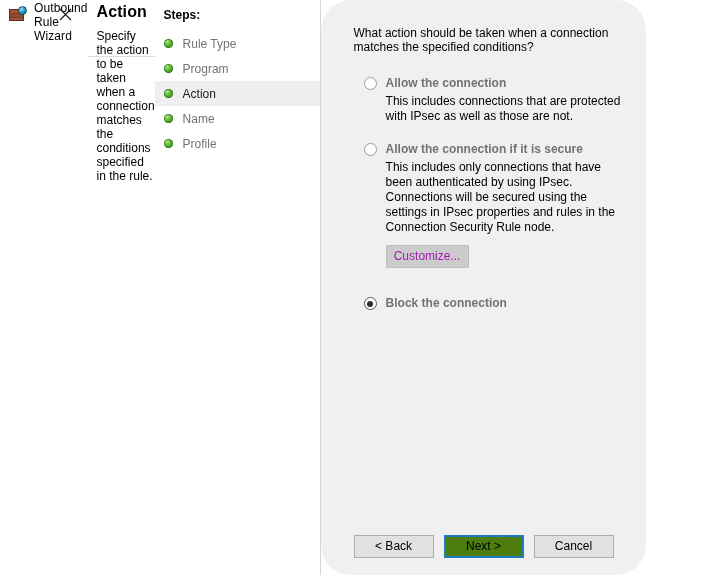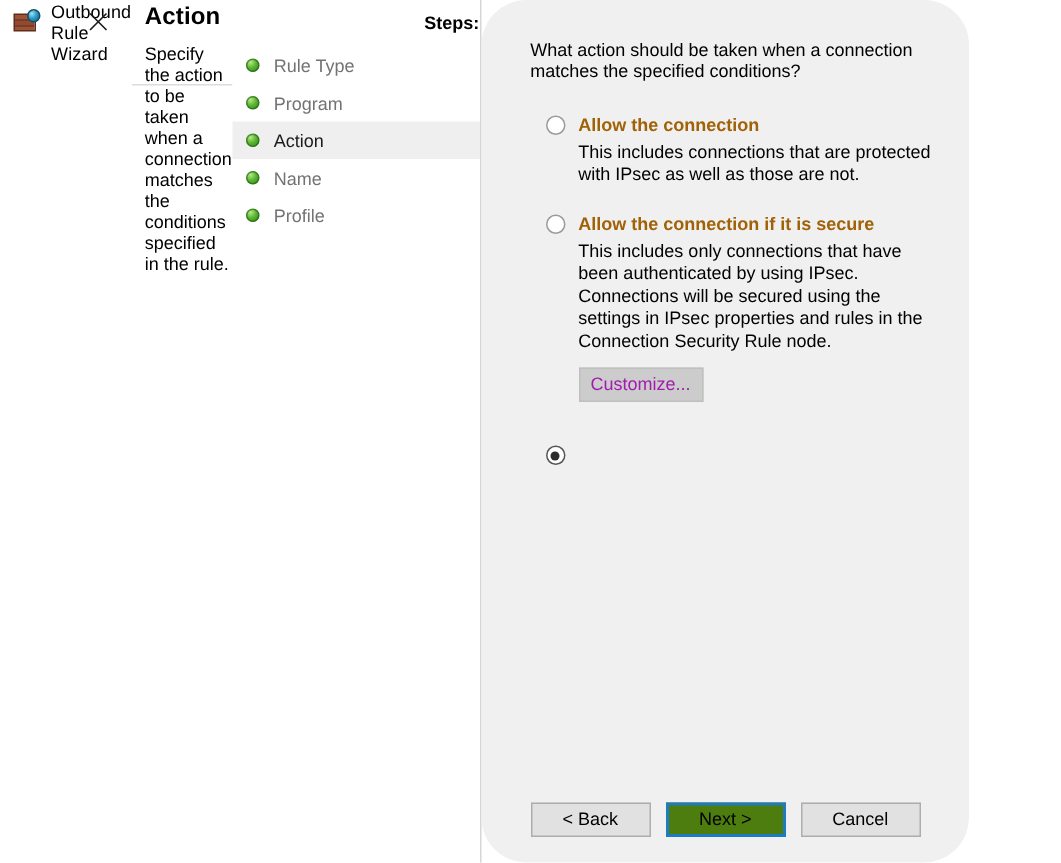--- a/index.html
+++ b/index.html
@@ -114,21 +114,20 @@
   }
 
   
   .steps-pane {
     width: 166px;
     min-width: 166px;
     background: #ffffff;
     border-right: 1px solid #d6d6d6;
     box-sizing: border-box;
     padding-top: 8px;
-    text-align: right;
   }
   .steps-title {
     font-weight: bold;
     font-size: 12px;
     color: #000000;
     padding: 0 0 9px 9px;
   }
   .step {
     display: flex;
     align-items: center;
@@ -203,21 +202,21 @@
     margin: -3px 0 0 -3px;
     border-radius: 50%;
     background: #2b2b2b;
   }
   .radio.checked {
     border-color: #555555;
   }
   .option-label {
     font-size: 12px;
     font-weight: bold;
-    color: #a16207;
+    color: #737373;
     line-height: 15px;
   }
   .option-desc {
     font-size: 12px;
     color: #000000;
     line-height: 15px;
     margin: 3px 0 0 22px;
     max-width: 430px;
   }
   .customize-wrap {
@@ -351,20 +350,21 @@
           <div class="customize-wrap">
             <span class="btn btn-customize disabled">Customize...</span>
           </div>
         </div>
 
         <div class="option-gap-lg"></div>
 
         <div class="option">
           <div class="option-head">
             <span class="radio checked"></span>
+            <span class="option-label">Block the connection</span>
           </div>
         </div>
 
       </div>
 
       <div class="footer">
         <span class="btn btn-nav">&lt; Back</span>
         <span class="btn btn-nav btn-default">Next &gt;</span>
         <span class="btn btn-nav">Cancel</span>
       </div>

